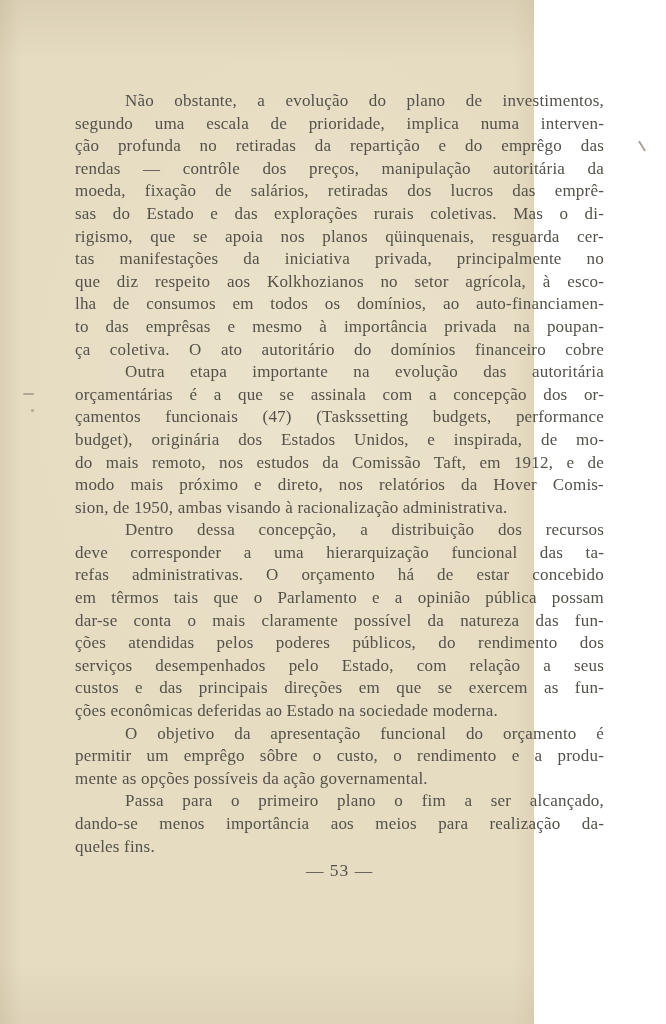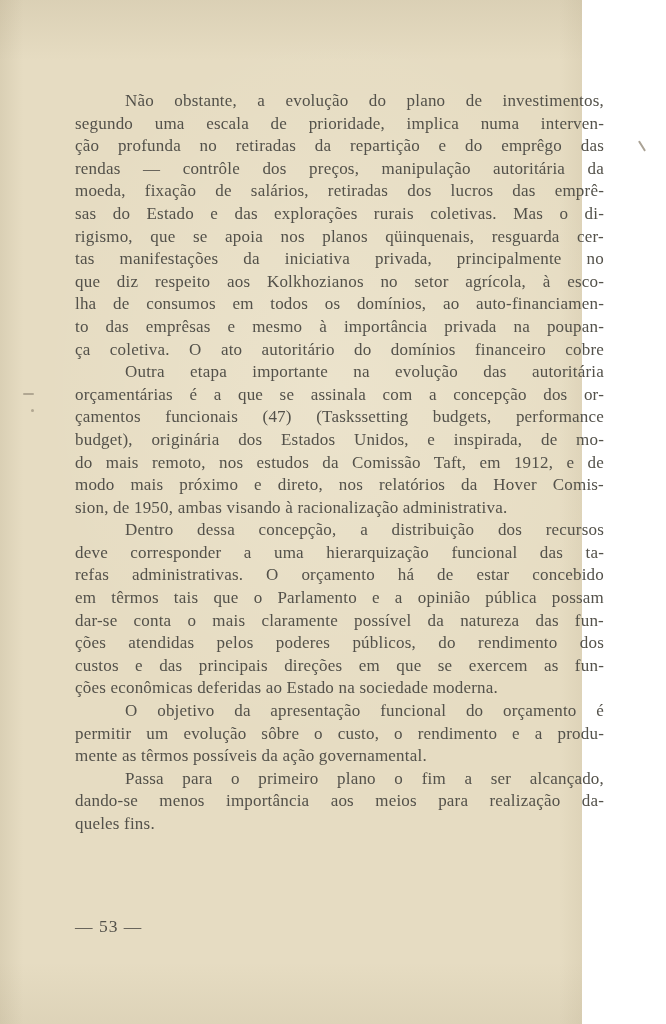--- a/index.html
+++ b/index.html
@@ -3,21 +3,21 @@
 <meta charset="utf-8">
 <style>
   html, body { margin: 0; padding: 0; }
   body {
     width: 666px; height: 1024px;
     overflow: hidden;
     font-family: "Liberation Serif", "DejaVu Serif", serif;
   }
   .page {
     position: relative;
-    width: 582px; height: 1024px;
+    width: 534px; height: 1024px;
     background-color: #e6dcc2;
     background-image:
       linear-gradient(90deg, rgba(110,95,60,0.10) 0%, rgba(110,95,60,0.0) 4%),
       linear-gradient(90deg, rgba(0,0,0,0) 96%, rgba(150,135,100,0.10) 100%),
       linear-gradient(180deg, rgba(120,105,70,0.10) 0%, rgba(120,105,70,0.0) 6%),
       linear-gradient(180deg, rgba(0,0,0,0) 94%, rgba(120,105,70,0.08) 100%),
       radial-gradient(ellipse 420px 520px at 58% 38%, rgba(255,252,240,0.22), rgba(255,252,240,0) 70%);
   }
   .text-block {
     position: absolute;
@@ -32,23 +32,23 @@
     text-align: justify;
     text-align-last: justify;
     white-space: normal;
     height: 22.6px;
     overflow: visible;
   }
   .line.first { text-indent: 50px; }
   .line.last  { text-align-last: left; }
   .page-number {
     position: absolute;
-    left: 75px; top: 916px;
+    left: 75px; top: 860px;
     width: 529px;
-    text-align: left;
+    text-align: center;
     color: #53514a;
     font-size: 17.5px;
     letter-spacing: 1px;
   }
   .mark { position: absolute; background: #8d8371; }
   .mark-diag {
     left: 641px; top: 140px;
     width: 2px; height: 12px;
     transform: rotate(-32deg);
     border-radius: 2px;
@@ -90,25 +90,26 @@
       <div class="line">budget), originária dos Estados Unidos, e inspirada, de mo-</div>
       <div class="line">do mais remoto, nos estudos da Comissão Taft, em 1912, e de</div>
       <div class="line">modo mais próximo e direto, nos relatórios da Hover Comis-</div>
       <div class="line last">sion, de 1950, ambas visando à racionalização administrativa.</div>
       <div class="line first">Dentro dessa concepção, a distribuição dos recursos</div>
       <div class="line">deve corresponder a uma hierarquização funcional das ta-</div>
       <div class="line">refas administrativas. O orçamento há de estar concebido</div>
       <div class="line">em têrmos tais que o Parlamento e a opinião pública possam</div>
       <div class="line">dar-se conta o mais claramente possível da natureza das fun-</div>
       <div class="line">ções atendidas pelos poderes públicos, do rendimento dos</div>
+      <div class="line">serviços desempenhados pelo Estado, com relação a seus</div>
       <div class="line">custos e das principais direções em que se exercem as fun-</div>
       <div class="line last">ções econômicas deferidas ao Estado na sociedade moderna.</div>
       <div class="line first">O objetivo da apresentação funcional do orçamento é</div>
-      <div class="line">permitir um evolução sôbre o custo, o rendimento e a produ-</div>
-      <div class="line last">mente as têrmos possíveis da ação governamental.</div>
+      <div class="line">permitir um emprêgo sôbre o custo, o rendimento e a produ-</div>
+      <div class="line last">mente as opções possíveis da ação governamental.</div>
       <div class="line first">Passa para o primeiro plano o fim a ser alcançado,</div>
       <div class="line">dando-se menos importância aos meios para realização da-</div>
       <div class="line last">queles fins.</div>
     </div>
   <div class="page-number">— 53 —</div>
   <div class="mark mark-diag"></div>
   <div class="mark mark-dash"></div>
   <div class="mark mark-dot"></div>
 </div>
 

